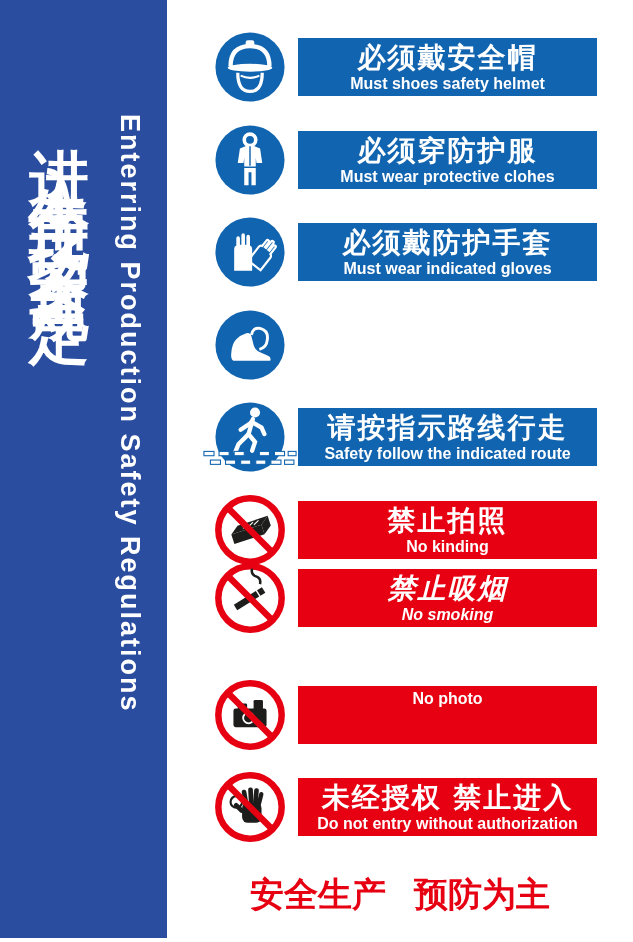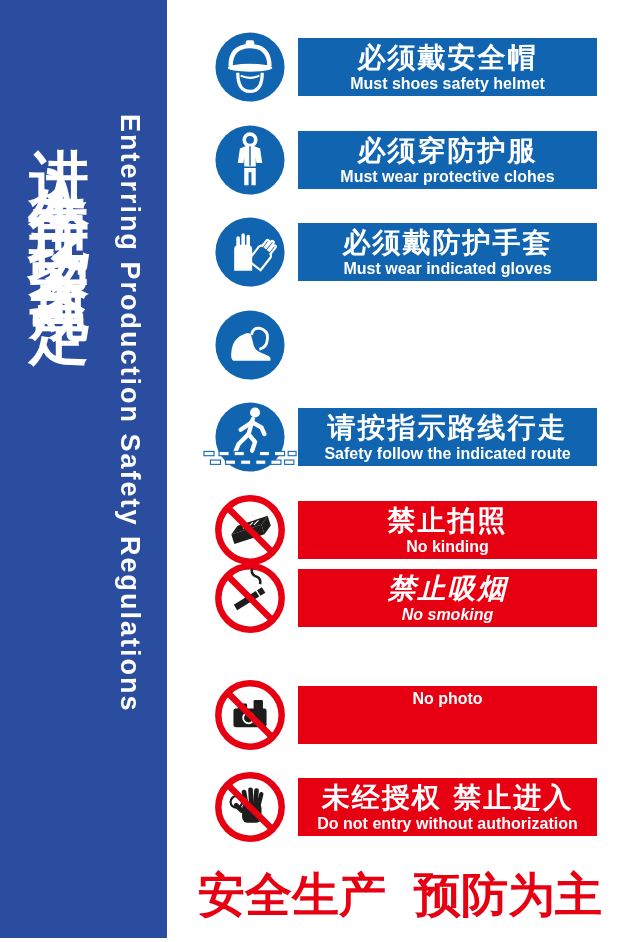--- a/index.html
+++ b/index.html
@@ -42,21 +42,21 @@
   .banner .cn{
     font-size:28px;font-weight:bold;line-height:33px;letter-spacing:2px;
     font-family:"DejaVu Sans","Liberation Sans",sans-serif;white-space:nowrap;
   }
   .banner .en{font-size:16px;font-weight:bold;line-height:19px;white-space:nowrap;}
 
   
   .slogan{
     position:absolute;left:167px;top:864px;width:466px;height:62px;
     display:flex;justify-content:center;align-items:center;gap:28px;
-    color:var(--sign-red);font-weight:bold;font-size:47px;
+    color:var(--sign-red);font-weight:bold;font-size:34px;
     font-family:"DejaVu Sans","Liberation Sans",sans-serif;white-space:nowrap;
   }
 </style>
 </head>
 <body>
 
 <div class="poster">
 
   <div class="side-bar">
     <div class="title-cn">进入生产现场安全规定</div>

